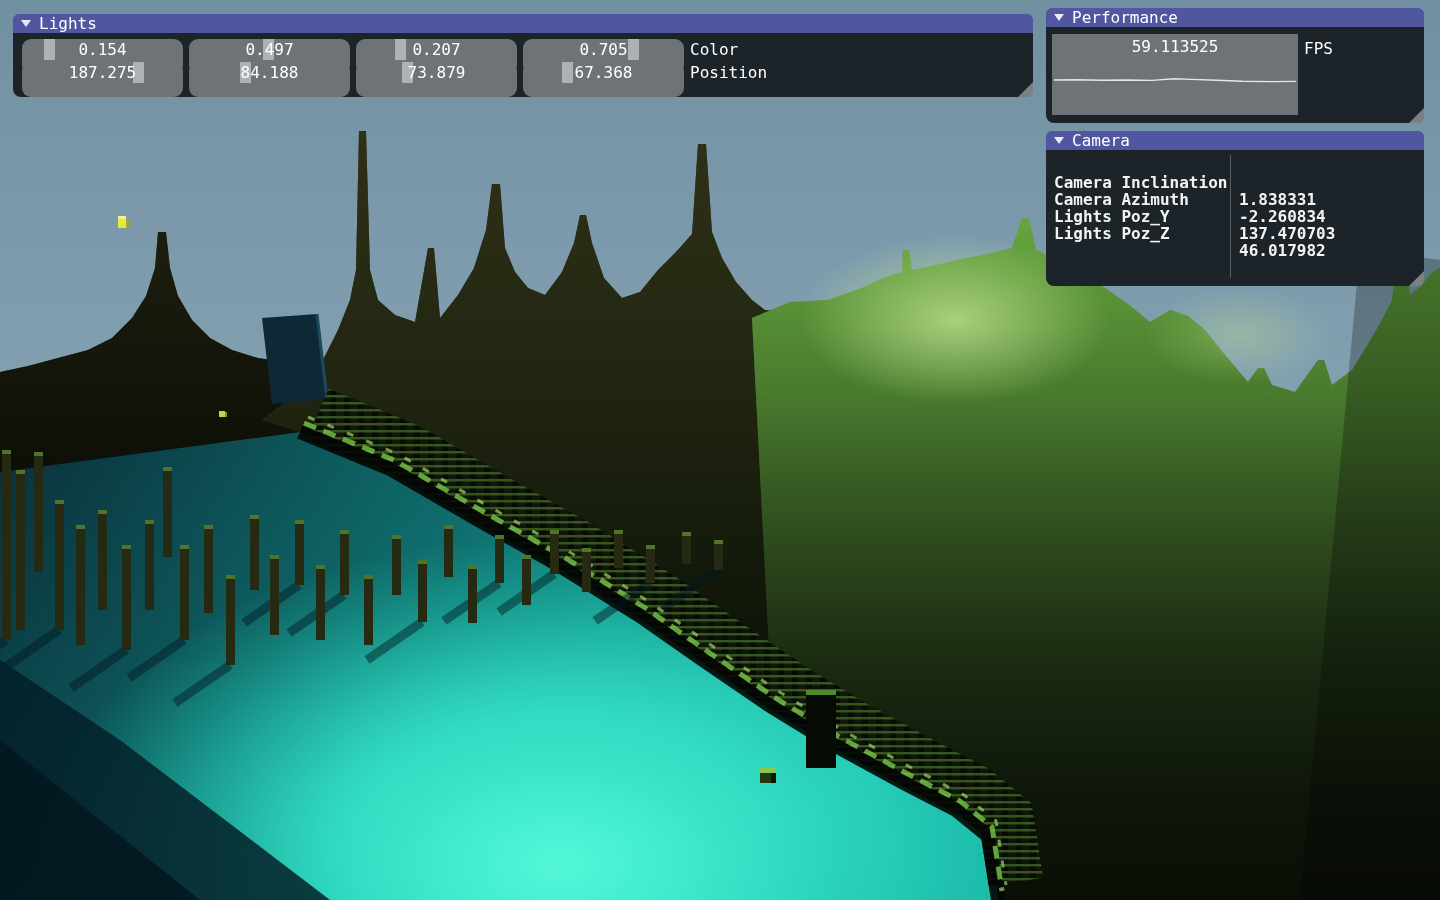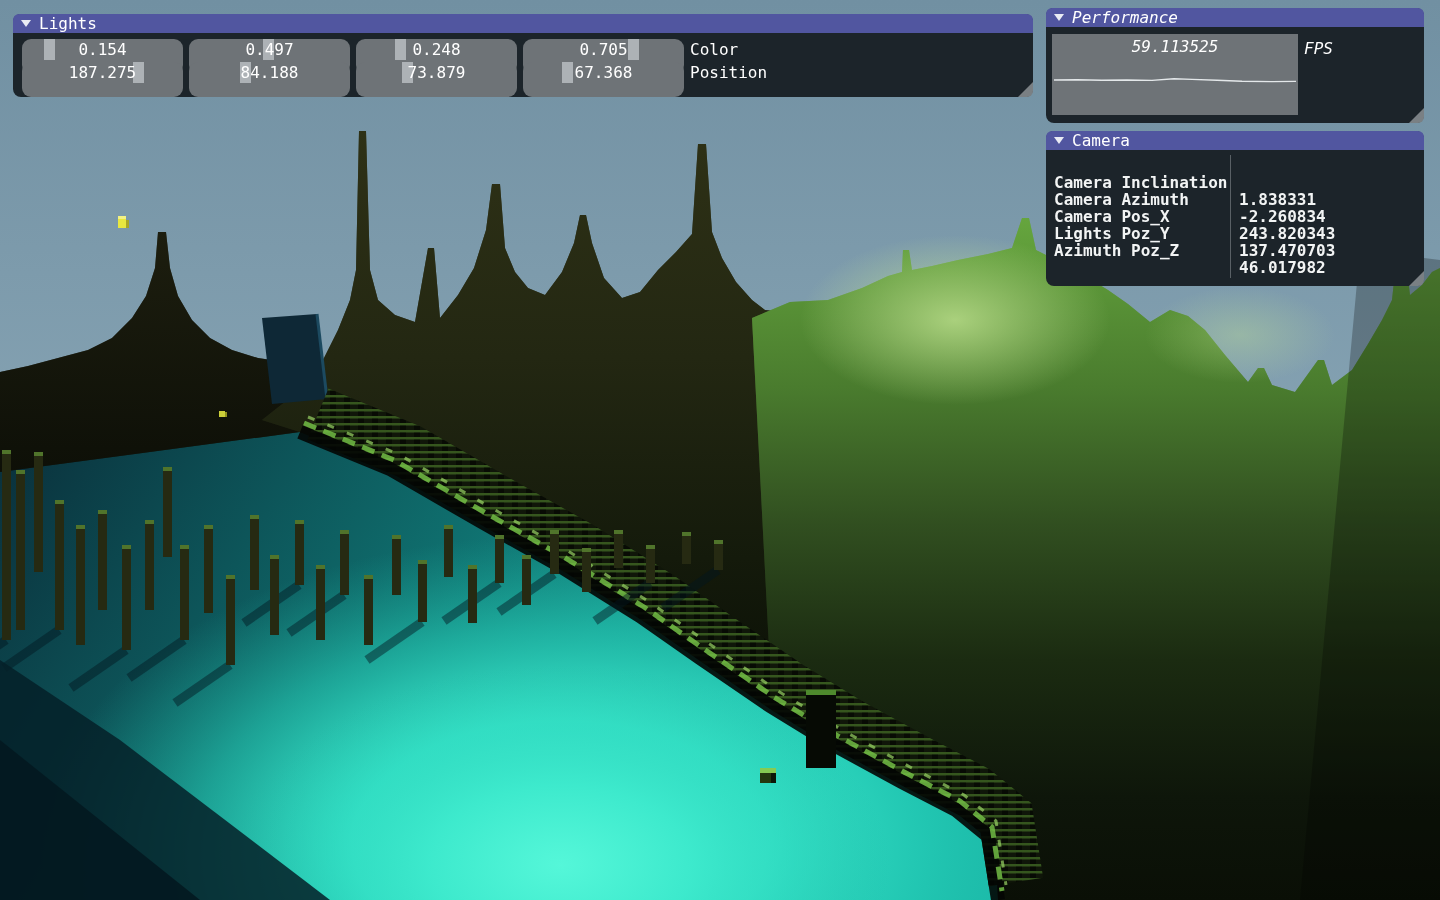--- a/index.html
+++ b/index.html
@@ -22,21 +22,21 @@
   #lights{left:13px;top:14px;width:1020px;height:83px;}
   .track{position:absolute;width:161px;height:35px;background:var(--slider_track,#6e7377);border-radius:9px;}
   .r1{top:25px}.r2{top:48px}
   .c1{left:9px}.c2{left:176px}.c3{left:343px}.c4{left:510px}
   .handle{position:absolute;top:0;width:11px;height:21px;background:var(--slider_handle,#adb2b6);}
   .tval{position:absolute;left:0;top:0;width:100%;height:21px;line-height:21px;
     text-align:center;color:#fff;white-space:pre;}
   .slabel{position:absolute;left:677px;height:21px;line-height:21px;color:#fff;white-space:pre;}
 
   
-  #perf{left:1046px;top:8px;width:378px;height:115px;font-style:italic;}
+  #perf{left:1046px;top:8px;width:378px;height:115px;}
   .graph{position:absolute;left:6px;top:26px;width:246px;height:81px;
     background:var(--graph_bg,#6e7377);}
   .graphval{position:absolute;left:0;top:3px;width:100%;text-align:center;color:#fff;}
   .graph svg{position:absolute;left:0;top:0;}
   .fpslabel{position:absolute;left:258px;top:31px;color:#fff;}
 
   
   #cam{left:1046px;top:131px;width:378px;height:155px;}
   .camrows{position:absolute;left:8px;top:26px;right:8px;font-weight:bold;}
   .crow{position:relative;height:17px;line-height:17px;white-space:pre;}
@@ -271,21 +271,21 @@
   <div class="track r1 c1">
     <div class="handle" style="left: 22px;"></div>
     <div class="tval">0.154</div>
   </div>
   <div class="track r1 c2">
     <div class="handle" style="left: 74px;"></div>
     <div class="tval">0.497</div>
   </div>
   <div class="track r1 c3">
     <div class="handle" style="left: 39px;"></div>
-    <div class="tval">0.248</div>
+    <div class="tval">0.207</div>
   </div>
   <div class="track r1 c4">
     <div class="handle" style="left: 105px;"></div>
     <div class="tval">0.705</div>
   </div>
   <span class="slabel r1">Color</span>
 
   <div class="track r2 c1">
     <div class="handle" style="left: 111px;"></div>
     <div class="tval">187.275</div>
@@ -330,27 +330,23 @@
   <div class="camrows">
     <div class="crow">
       <span class="clabel">Camera Inclination</span>
       <span class="cval">1.838331</span>
     </div>
     <div class="crow">
       <span class="clabel">Camera Azimuth</span>
       <span class="cval">-2.260834</span>
     </div>
     <div class="crow">
-      <span class="clabel">Camera Pos_X</span>
-      <span class="cval">243.820343</span>
-    </div>
-    <div class="crow">
       <span class="clabel">Lights Poz_Y</span>
       <span class="cval">137.470703</span>
     </div>
     <div class="crow">
-      <span class="clabel">Azimuth Poz_Z</span>
+      <span class="clabel">Lights Poz_Z</span>
       <span class="cval">46.017982</span>
     </div>
   </div>
   <div class="vdivider"></div>
   <div class="grip"></div>
 </div>
 
 </body></html>

